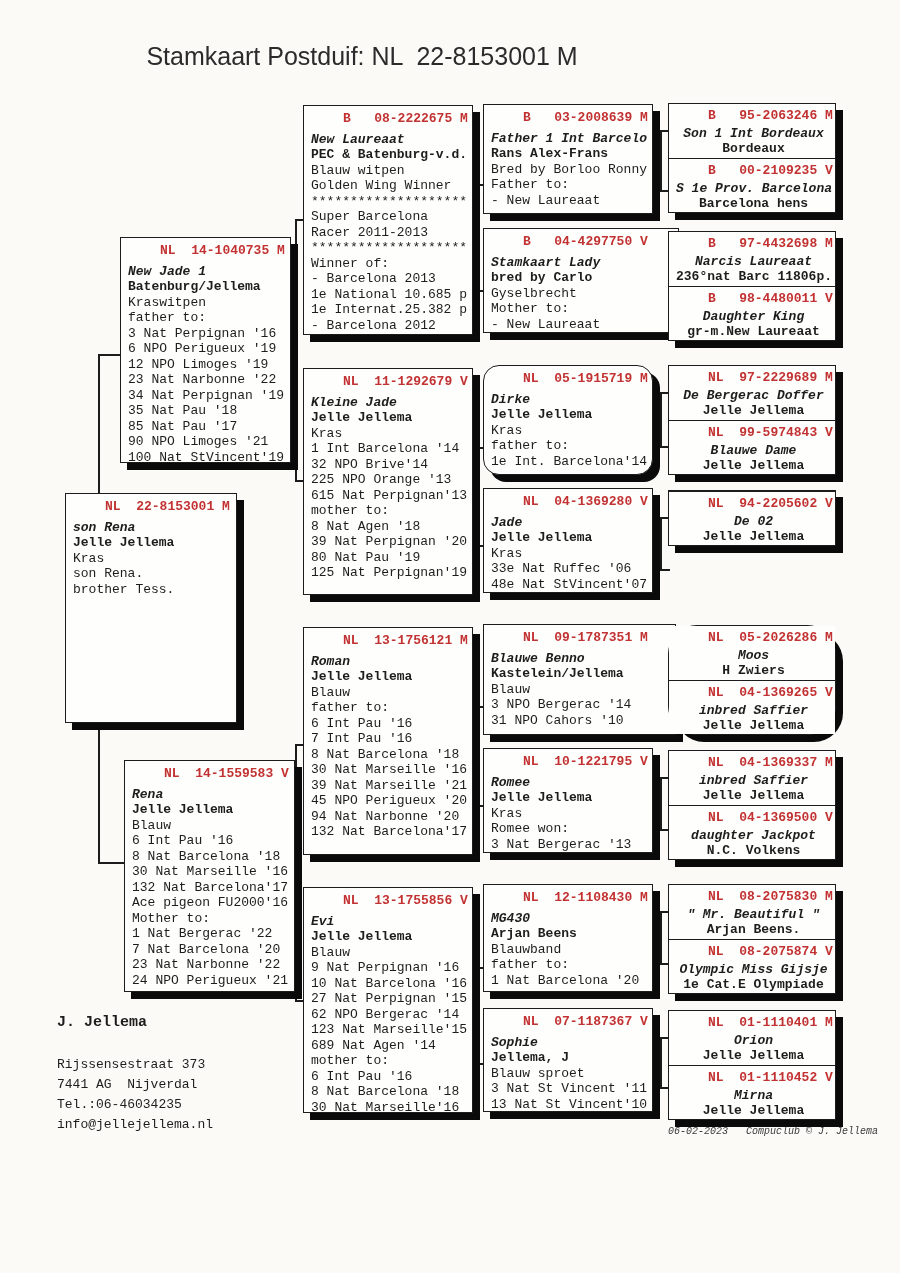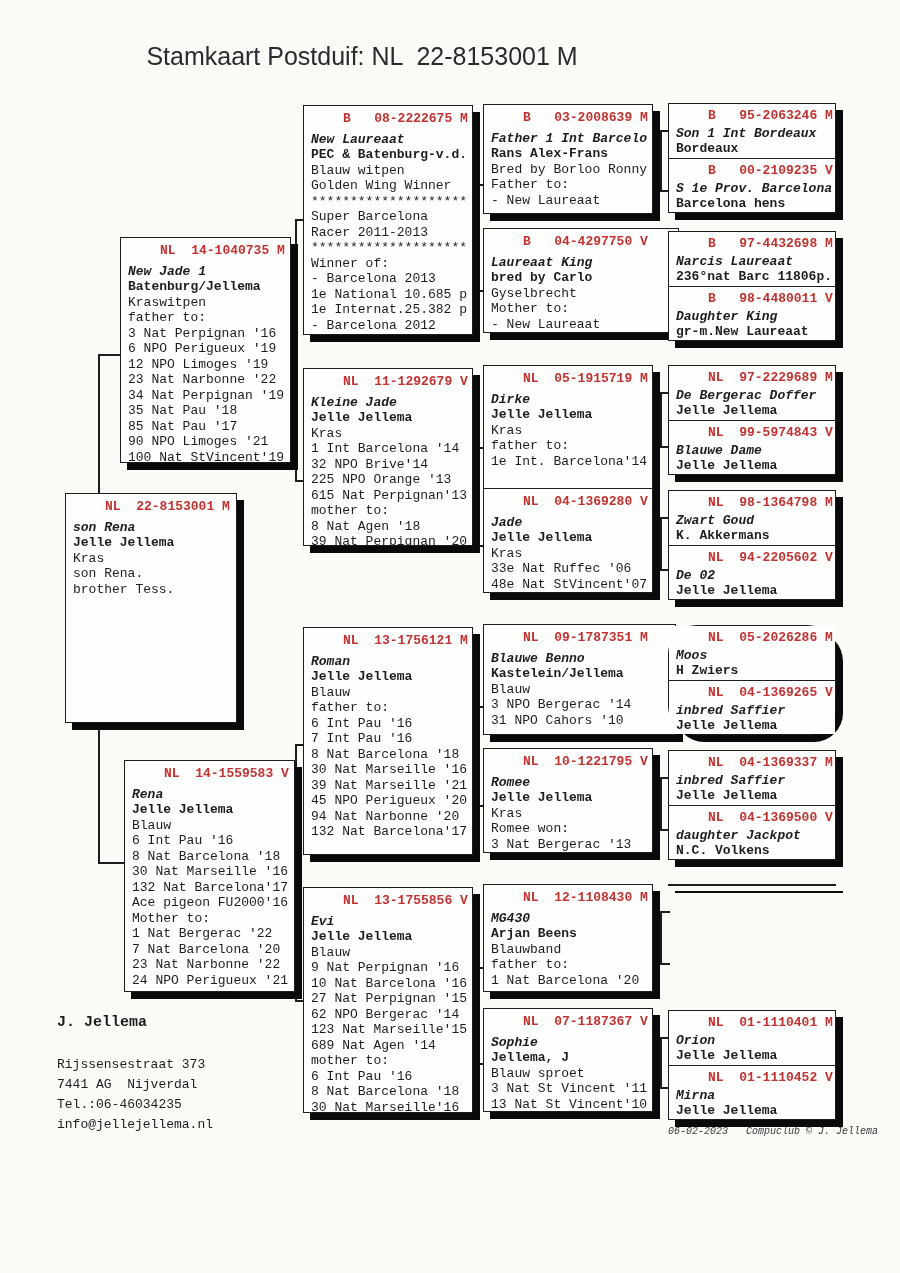--- a/index.html
+++ b/index.html
@@ -20,35 +20,35 @@
   .bline{font-weight:normal;}
   .bline.name{font-weight:bold;font-style:italic;}
   .bline.breeder{font-weight:bold;}
 
   
   #box-father {left:120px;top:237px;width:171px;height:226px;}
   #box-subject{left:65px; top:493px;width:172px;height:230px;}
   #box-mother {left:124px;top:760px;width:171px;height:232px;}
   
   #box-ff{left:303px;top:105px;width:170px;height:230px;}
-  #box-fm{left:303px;top:368px;width:170px;height:178px;}
+  #box-fm{left:303px;top:368px;width:170px;height:227px;}
   #box-mf{left:303px;top:627px;width:170px;height:228px;}
   #box-mm{left:303px;top:887px;width:170px;height:226px;}
   
   #box-fff{left:483px;top:104px;width:170px;height:110px;}
   #box-ffm{left:483px;top:228px;width:196px;height:105px;}
-  #box-fmf{left:483px;top:365px;width:170px;height:124px;}
+  #box-fmf{left:483px;top:365px;width:170px;height:110px;border-radius:16px;}
   #box-fmm{left:483px;top:488px;width:170px;height:105px;}
   #box-mff{left:483px;top:624px;width:193px;height:111px;}
   #box-mfm{left:483px;top:748px;width:170px;height:105px;}
   #box-mmf{left:483px;top:884px;width:170px;height:108px;}
   #box-mmm{left:483px;top:1008px;width:170px;height:104px;}
   
   .pair{position:absolute;width:168px;border:1.5px solid #1c1c1c;background:#5eead4;
-        box-shadow:7px 7px 0 #0a0a0a;box-sizing:border-box;z-index:2;}
+        box-shadow:7px 7px 0 #0a0a0a;box-sizing:border-box;z-index:2;text-align:center;}
   .pair .pbox{position:static;border:none;box-shadow:none;width:100%;height:54px;}
   .pair .second{border-top:1.5px solid #1c1c1c;}
   .pair .ring{margin:1px 0 2px 0;}
   #pair-fff{left:668px;top:103px;}
   #pair-ffm{left:668px;top:231px;}
   #pair-fmf{left:668px;top:365px;}
   #pair-fmm{left:668px;top:490px;}
   #pair-mff{left:668px;top:625px;border-radius:29px;}
   #pair-mfm{left:668px;top:750px;}
   #pair-mmf{left:668px;top:884px;}
@@ -71,53 +71,54 @@
   <div class="pbox" id="box-father"><div class="ring">NL  14-1040735 M</div><div class="bline name">New Jade 1</div><div class="bline breeder">Batenburg/Jellema</div><div class="bline">Kraswitpen</div><div class="bline">father to:</div><div class="bline">3 Nat Perpignan '16</div><div class="bline">6 NPO Perigueux '19</div><div class="bline">12 NPO Limoges '19</div><div class="bline">23 Nat Narbonne '22</div><div class="bline">34 Nat Perpignan '19</div><div class="bline">35 Nat Pau '18</div><div class="bline">85 Nat Pau '17</div><div class="bline">90 NPO Limoges '21</div><div class="bline">100 Nat StVincent'19</div></div>
   <div class="pbox" id="box-subject"><div class="ring">NL  22-8153001 M</div><div class="bline name">son Rena</div><div class="bline breeder">Jelle Jellema</div><div class="bline">Kras</div><div class="bline">son Rena.</div><div class="bline">brother Tess.</div></div>
   <div class="pbox" id="box-mother"><div class="ring">NL  14-1559583 V</div><div class="bline name">Rena</div><div class="bline breeder">Jelle Jellema</div><div class="bline">Blauw</div><div class="bline">6 Int Pau '16</div><div class="bline">8 Nat Barcelona '18</div><div class="bline">30 Nat Marseille '16</div><div class="bline">132 Nat Barcelona'17</div><div class="bline">Ace pigeon FU2000'16</div><div class="bline">Mother to:</div><div class="bline">1 Nat Bergerac '22</div><div class="bline">7 Nat Barcelona '20</div><div class="bline">23 Nat Narbonne '22</div><div class="bline">24 NPO Perigueux '21</div></div>
 
   <div class="pbox" id="box-ff"><div class="ring">B   08-2222675 M</div><div class="bline name">New Laureaat</div><div class="bline breeder">PEC &amp; Batenburg-v.d.</div><div class="bline">Blauw witpen</div><div class="bline">Golden Wing Winner</div><div class="bline">********************</div><div class="bline">Super Barcelona</div><div class="bline">Racer 2011-2013</div><div class="bline">********************</div><div class="bline">Winner of:</div><div class="bline">- Barcelona 2013</div><div class="bline">1e National 10.685 p</div><div class="bline">1e Internat.25.382 p</div><div class="bline">- Barcelona 2012</div></div>
   <div class="pbox" id="box-fm"><div class="ring">NL  11-1292679 V</div><div class="bline name">Kleine Jade</div><div class="bline breeder">Jelle Jellema</div><div class="bline">Kras</div><div class="bline">1 Int Barcelona '14</div><div class="bline">32 NPO Brive'14</div><div class="bline">225 NPO Orange '13</div><div class="bline">615 Nat Perpignan'13</div><div class="bline">mother to:</div><div class="bline">8 Nat Agen '18</div><div class="bline">39 Nat Perpignan '20</div><div class="bline">80 Nat Pau '19</div><div class="bline">125 Nat Perpignan'19</div></div>
   <div class="pbox" id="box-mf"><div class="ring">NL  13-1756121 M</div><div class="bline name">Roman</div><div class="bline breeder">Jelle Jellema</div><div class="bline">Blauw</div><div class="bline">father to:</div><div class="bline">6 Int Pau '16</div><div class="bline">7 Int Pau '16</div><div class="bline">8 Nat Barcelona '18</div><div class="bline">30 Nat Marseille '16</div><div class="bline">39 Nat Marseille '21</div><div class="bline">45 NPO Perigueux '20</div><div class="bline">94 Nat Narbonne '20</div><div class="bline">132 Nat Barcelona'17</div></div>
   <div class="pbox" id="box-mm"><div class="ring">NL  13-1755856 V</div><div class="bline name">Evi</div><div class="bline breeder">Jelle Jellema</div><div class="bline">Blauw</div><div class="bline">9 Nat Perpignan '16</div><div class="bline">10 Nat Barcelona '16</div><div class="bline">27 Nat Perpignan '15</div><div class="bline">62 NPO Bergerac '14</div><div class="bline">123 Nat Marseille'15</div><div class="bline">689 Nat Agen '14</div><div class="bline">mother to:</div><div class="bline">6 Int Pau '16</div><div class="bline">8 Nat Barcelona '18</div><div class="bline">30 Nat Marseille'16</div></div>
 
   <div class="pbox" id="box-fff"><div class="ring">B   03-2008639 M</div><div class="bline name">Father 1 Int Barcelo</div><div class="bline breeder">Rans Alex-Frans</div><div class="bline">Bred by Borloo Ronny</div><div class="bline">Father to:</div><div class="bline">- New Laureaat</div></div>
-  <div class="pbox" id="box-ffm"><div class="ring">B   04-4297750 V</div><div class="bline name">Laureaat King</div><div class="bline breeder">bred by Carlo</div><div class="bline">Gyselbrecht</div><div class="bline">Mother to:</div><div class="bline">- New Laureaat</div></div>
+  <div class="pbox" id="box-ffm"><div class="ring">B   04-4297750 V</div><div class="bline name">Stamkaart Lady</div><div class="bline breeder">bred by Carlo</div><div class="bline">Gyselbrecht</div><div class="bline">Mother to:</div><div class="bline">- New Laureaat</div></div>
   <div class="pbox" id="box-fmf"><div class="ring">NL  05-1915719 M</div><div class="bline name">Dirke</div><div class="bline breeder">Jelle Jellema</div><div class="bline">Kras</div><div class="bline">father to:</div><div class="bline">1e Int. Barcelona'14</div></div>
   <div class="pbox" id="box-fmm"><div class="ring">NL  04-1369280 V</div><div class="bline name">Jade</div><div class="bline breeder">Jelle Jellema</div><div class="bline">Kras</div><div class="bline">33e Nat Ruffec '06</div><div class="bline">48e Nat StVincent'07</div></div>
   <div class="pbox" id="box-mff"><div class="ring">NL  09-1787351 M</div><div class="bline name">Blauwe Benno</div><div class="bline breeder">Kastelein/Jellema</div><div class="bline">Blauw</div><div class="bline">3 NPO Bergerac '14</div><div class="bline">31 NPO Cahors '10</div></div>
   <div class="pbox" id="box-mfm"><div class="ring">NL  10-1221795 V</div><div class="bline name">Romee</div><div class="bline breeder">Jelle Jellema</div><div class="bline">Kras</div><div class="bline">Romee won:</div><div class="bline">3 Nat Bergerac '13</div></div>
   <div class="pbox" id="box-mmf"><div class="ring">NL  12-1108430 M</div><div class="bline name">MG430</div><div class="bline breeder">Arjan Beens</div><div class="bline">Blauwband</div><div class="bline">father to:</div><div class="bline">1 Nat Barcelona '20</div></div>
   <div class="pbox" id="box-mmm"><div class="ring">NL  07-1187367 V</div><div class="bline name">Sophie</div><div class="bline breeder">Jellema, J</div><div class="bline">Blauw sproet</div><div class="bline">3 Nat St Vincent '11</div><div class="bline">13 Nat St Vincent'10</div></div>
 
   <div class="pair" id="pair-fff">
     <div class="pbox"><div class="ring">B   95-2063246 M</div><div class="bline name">Son 1 Int Bordeaux</div><div class="bline breeder">Bordeaux</div></div>
     <div class="pbox second"><div class="ring">B   00-2109235 V</div><div class="bline name">S 1e Prov. Barcelona</div><div class="bline breeder">Barcelona hens</div></div>
   </div>
   <div class="pair" id="pair-ffm">
     <div class="pbox"><div class="ring">B   97-4432698 M</div><div class="bline name">Narcis Laureaat</div><div class="bline breeder">236°nat Barc 11806p.</div></div>
     <div class="pbox second"><div class="ring">B   98-4480011 V</div><div class="bline name">Daughter King</div><div class="bline breeder">gr-m.New Laureaat</div></div>
   </div>
   <div class="pair" id="pair-fmf">
     <div class="pbox"><div class="ring">NL  97-2229689 M</div><div class="bline name">De Bergerac Doffer</div><div class="bline breeder">Jelle Jellema</div></div>
     <div class="pbox second"><div class="ring">NL  99-5974843 V</div><div class="bline name">Blauwe Dame</div><div class="bline breeder">Jelle Jellema</div></div>
   </div>
   <div class="pair" id="pair-fmm">
-    <div class="pbox"><div class="ring">NL  98-1364798 M</div><div class="bline name">Zwart Goud</div><div class="bline breeder">K. Akkermans</div></div>
     <div class="pbox second"><div class="ring">NL  94-2205602 V</div><div class="bline name">De 02</div><div class="bline breeder">Jelle Jellema</div></div>
   </div>
   <div class="pair" id="pair-mff">
     <div class="pbox"><div class="ring">NL  05-2026286 M</div><div class="bline name">Moos</div><div class="bline breeder">H Zwiers</div></div>
     <div class="pbox second"><div class="ring">NL  04-1369265 V</div><div class="bline name">inbred Saffier</div><div class="bline breeder">Jelle Jellema</div></div>
   </div>
   <div class="pair" id="pair-mfm">
     <div class="pbox"><div class="ring">NL  04-1369337 M</div><div class="bline name">inbred Saffier</div><div class="bline breeder">Jelle Jellema</div></div>
     <div class="pbox second"><div class="ring">NL  04-1369500 V</div><div class="bline name">daughter Jackpot</div><div class="bline breeder">N.C. Volkens</div></div>
   </div>
   <div class="pair" id="pair-mmf">
+    <div class="pbox"><div class="ring">NL  08-2075830 M</div><div class="bline name">" Mr. Beautiful "</div><div class="bline breeder">Arjan Beens.</div></div>
+    <div class="pbox second"><div class="ring">NL  08-2075874 V</div><div class="bline name">Olympic Miss Gijsje</div><div class="bline breeder">1e Cat.E Olympiade</div></div>
   </div>
   <div class="pair" id="pair-mmm">
     <div class="pbox"><div class="ring">NL  01-1110401 M</div><div class="bline name">Orion</div><div class="bline breeder">Jelle Jellema</div></div>
     <div class="pbox second"><div class="ring">NL  01-1110452 V</div><div class="bline name">Mirna</div><div class="bline breeder">Jelle Jellema</div></div>
   </div>
 
   <div class="owner">
     <div class="owner-name">J. Jellema</div>
     <div class="owner-line">Rijssensestraat 373</div>
     <div class="owner-line">7441 AG  Nijverdal</div>

